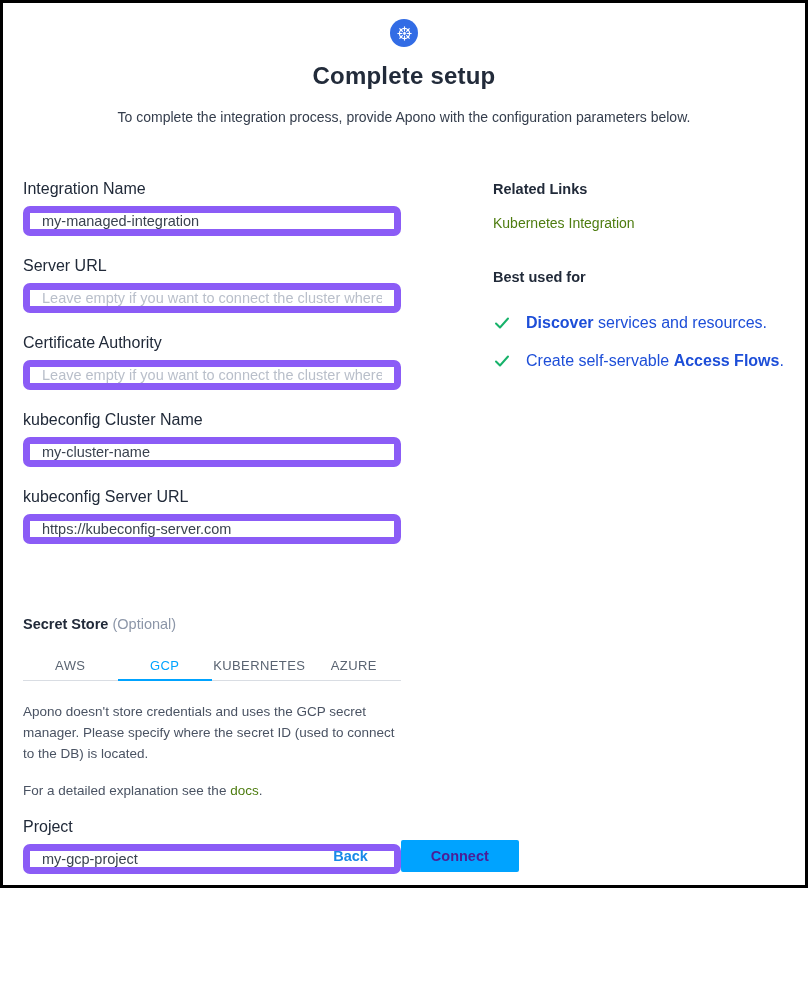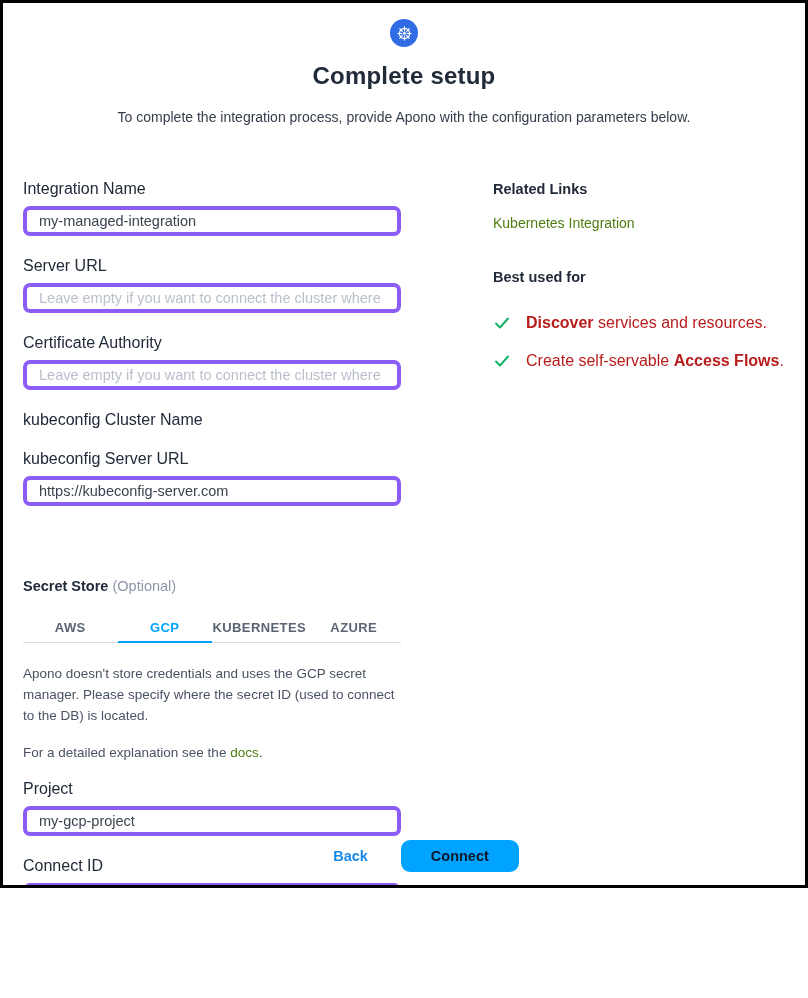--- a/index.html
+++ b/index.html
@@ -15,34 +15,34 @@
     display:inline-flex; align-items:center; justify-content:center;
   }
   .page-title { margin-top:15px; font-size:24px; font-weight:600; color:#222B3A; letter-spacing:.2px; }
   .page-subtitle { margin-top:19px; font-size:14px; color:#343D4C; }
 
   
   .left-col { position:absolute; left:20px; top:177px; width:378px; }
   .field { margin-bottom:21px; }
   .field-label { display:block; font-size:16px; color:#212A39; margin-bottom:8px; }
   .text-input {
-    width:100%; height:30px; border:4px solid #8b5cf6; border-radius:7px;
+    width:100%; height:30px; border:7px solid #8b5cf6; border-radius:7px;
     padding:0 12px; font-size:14.5px; color:#3A4350; outline:none; background:#fff;
     font-family:"Liberation Sans", sans-serif;
   }
   .text-input::placeholder { color:#B9BFCA; opacity:1; }
 
   .secret-store-heading { margin-top:72px; font-size:14.5px; color:#212A39; }
   .secret-store-heading .bold { font-weight:700; }
   .secret-store-heading .optional { font-weight:400; color:#8C96A8; }
 
   .tabs { margin-top:18px; display:flex; border-bottom:1px solid #D9DDE3; }
   .tab {
     flex:1 1 0; height:30px; display:flex; align-items:center; justify-content:center;
-    font-size:13px; font-weight:700; letter-spacing:.4px; color:#5A6472;
+    font-size:13px; font-weight:400; letter-spacing:.4px; color:#5A6472;
     cursor:pointer; position:relative; background:none; border:none;
     font-family:"Liberation Sans", sans-serif;
   }
   .tab.active { color:#00A3FF; }
   .tab.active::after {
     content:""; position:absolute; left:0; right:0; bottom:-1px; height:2px; background:#00A3FF;
   }
 
   .tab-description { margin-top:20px; width:372px; font-size:13.5px; line-height:21px; color:#4A5363; }
   .docs-line { margin-top:19px; font-size:13.5px; color:#4A5363; }
@@ -50,36 +50,36 @@
   .tab-fields { margin-top:20px; }
 
   
   .right-col { position:absolute; left:490px; top:178px; width:300px; }
   .side-heading { font-size:14.5px; font-weight:700; color:#212A39; }
   .related-link { display:inline-block; margin-top:18px; font-size:14px; }
   .best-used-heading { margin-top:37px; }
   .check-list { margin-top:28px; }
   .check-item { display:flex; align-items:flex-start; margin-bottom:15px; }
   .check-icon { flex:0 0 auto; margin-right:15px; margin-top:1px; }
-  .check-text { font-size:16px; color:#b91c1c; line-height:19px; }
+  .check-text { font-size:16px; color:#1d4ed8; line-height:19px; }
   .check-text .bold { font-weight:700; }
 
   
   .footer {
     position:absolute; left:0; right:0; bottom:13px; height:32px;
     display:flex; align-items:center; justify-content:center; gap:33px;
     transform:translateX(22px);
   }
   .back-button {
     background:none; border:none; font-size:14.5px; font-weight:700; color:#1889E8;
     cursor:pointer; font-family:"Liberation Sans", sans-serif;
   }
   .connect-button {
-    background:#00A3FF; border:none; border-radius:9px; padding:8px 30px;
-    font-size:14.5px; font-weight:700; color:#0f172a; cursor:pointer;
+    background:#00A3FF; border:none; border-radius:2px; padding:8px 30px;
+    font-size:14.5px; font-weight:700; color:#4c1d95; cursor:pointer;
     font-family:"Liberation Sans", sans-serif;
   }
 </style>
 </head>
 <body>
 
 <div class="screen">
 
   <div class="header">
     <span class="app-icon" style="background:#326CE5">
@@ -112,20 +112,21 @@
       <input class="text-input" type="text" placeholder="Leave empty if you want to connect the cluster where" style="">
     </div>
 
     <div class="field">
       <label class="field-label">Certificate Authority</label>
       <input class="text-input" type="text" placeholder="Leave empty if you want to connect the cluster where" style="">
     </div>
 
     <div class="field">
       <label class="field-label">kubeconfig Cluster Name</label>
+      <input class="text-input" type="text" value="my-cluster-name" style="">
     </div>
 
     <div class="field">
       <label class="field-label">kubeconfig Server URL</label>
       <input class="text-input" type="text" value="https://kubeconfig-server.com" style="">
     </div>
 
     <div class="secret-store-heading">
       <span class="bold">Secret Store</span><span class="optional"> (Optional)</span>
     </div>

